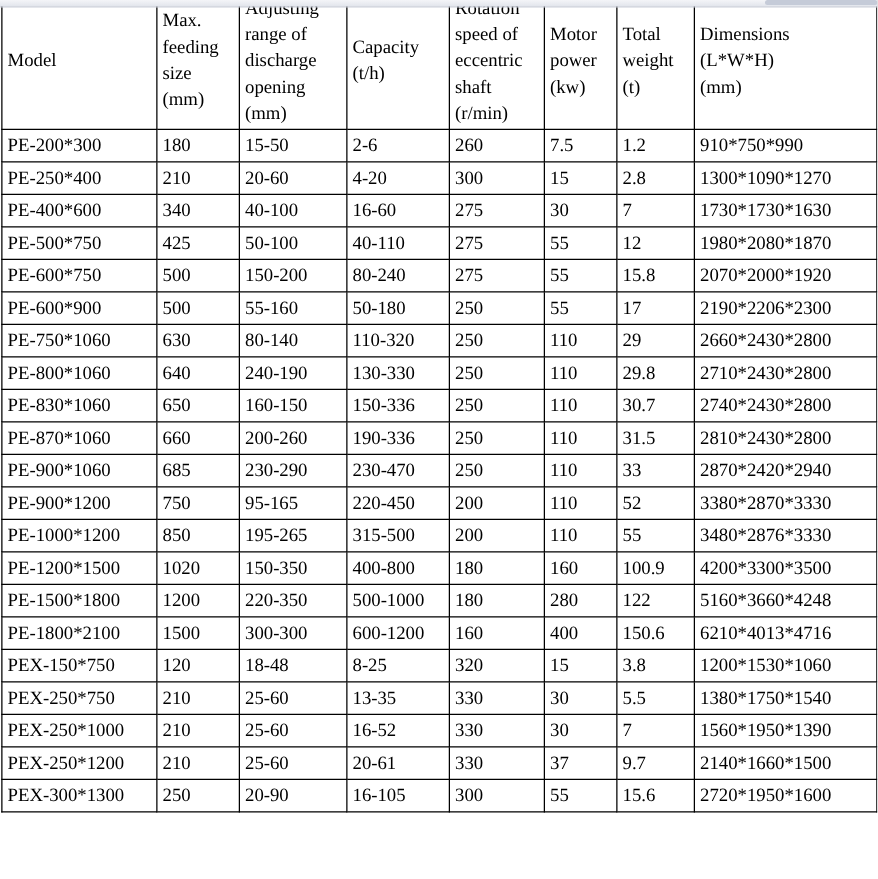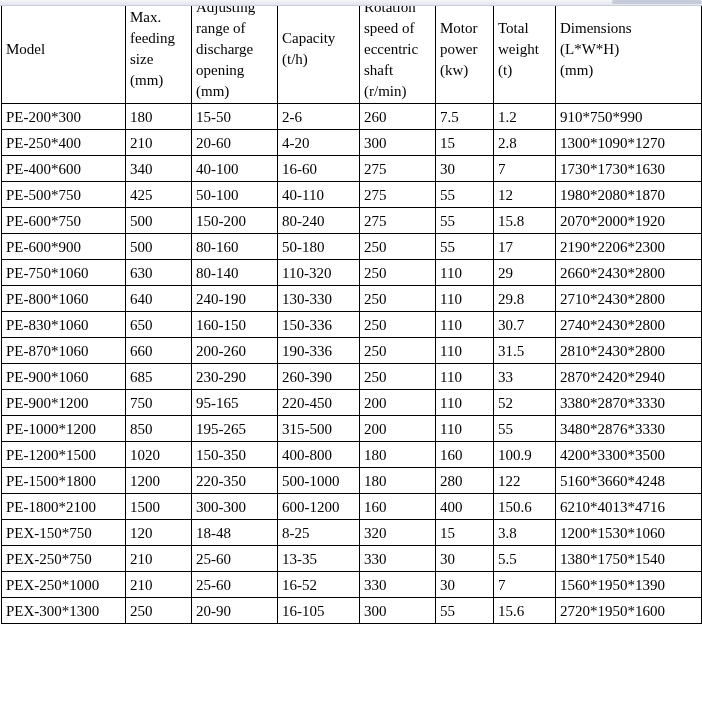--- a/index.html
+++ b/index.html
@@ -167,21 +167,21 @@
             <td>150-200</td>
             <td>80-240</td>
             <td>275</td>
             <td>55</td>
             <td>15.8</td>
             <td>2070*2000*1920</td>
           </tr>
           <tr>
             <td>PE-600*900</td>
             <td>500</td>
-            <td>80-160</td>
+            <td>55-160</td>
             <td>50-180</td>
             <td>250</td>
             <td>55</td>
             <td>17</td>
             <td>2190*2206*2300</td>
           </tr>
           <tr>
             <td>PE-750*1060</td>
             <td>630</td>
             <td>80-140</td>
@@ -218,21 +218,21 @@
             <td>190-336</td>
             <td>250</td>
             <td>110</td>
             <td>31.5</td>
             <td>2810*2430*2800</td>
           </tr>
           <tr>
             <td>PE-900*1060</td>
             <td>685</td>
             <td>230-290</td>
-            <td>260-390</td>
+            <td>230-470</td>
             <td>250</td>
             <td>110</td>
             <td>33</td>
             <td>2870*2420*2940</td>
           </tr>
           <tr>
             <td>PE-900*1200</td>
             <td>750</td>
             <td>95-165</td>
             <td>220-450</td>
@@ -305,20 +305,30 @@
             <td>PEX-250*1000</td>
             <td>210</td>
             <td>25-60</td>
             <td>16-52</td>
             <td>330</td>
             <td>30</td>
             <td>7</td>
             <td>1560*1950*1390</td>
           </tr>
           <tr>
+            <td>PEX-250*1200</td>
+            <td>210</td>
+            <td>25-60</td>
+            <td>20-61</td>
+            <td>330</td>
+            <td>37</td>
+            <td>9.7</td>
+            <td>2140*1660*1500</td>
+          </tr>
+          <tr>
             <td>PEX-300*1300</td>
             <td>250</td>
             <td>20-90</td>
             <td>16-105</td>
             <td>300</td>
             <td>55</td>
             <td>15.6</td>
             <td>2720*1950*1600</td>
           </tr>
         </tbody>

